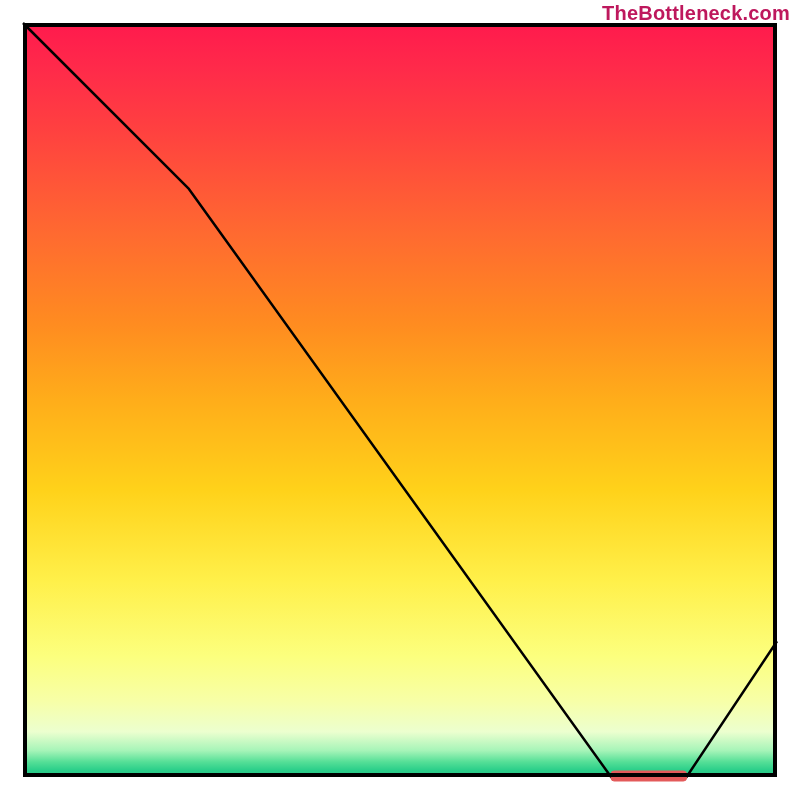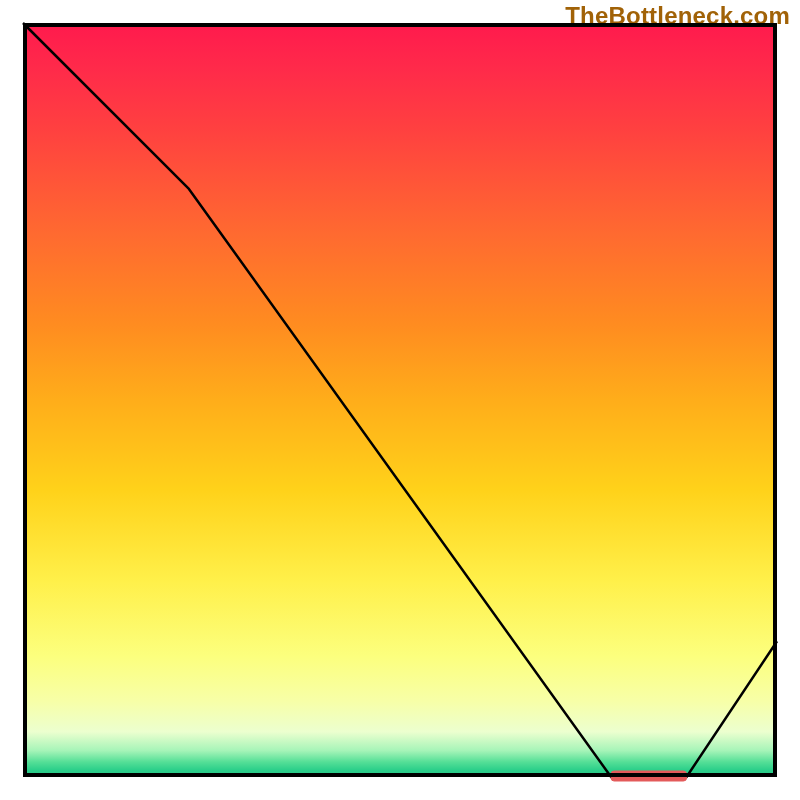--- a/index.html
+++ b/index.html
@@ -13,23 +13,23 @@
   }
   .wrap {
     position: relative;
     width: 800px;
     height: 800px;
   }
   .attribution {
     position: absolute;
     top: 2px;
     right: 10px;
-    font-size: 24px;
+    font-size: 20px;
     font-weight: bold;
-    color: #a16207;
+    color: #be185d;
     letter-spacing: 0.2px;
   }
   .plot-outer {
     position: absolute;
     left: 23px;
     top: 23px;
     width: 754px;
     height: 754px;
   }
   

